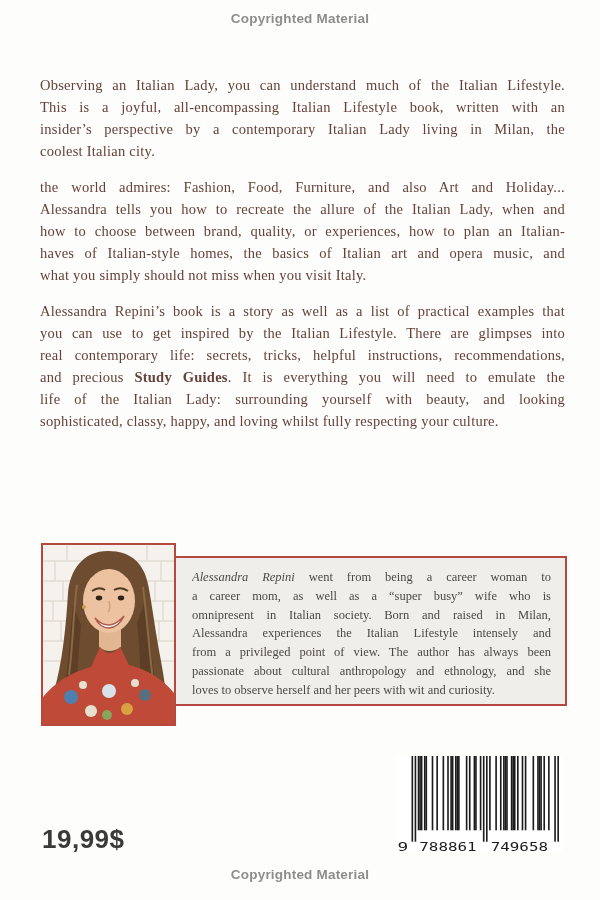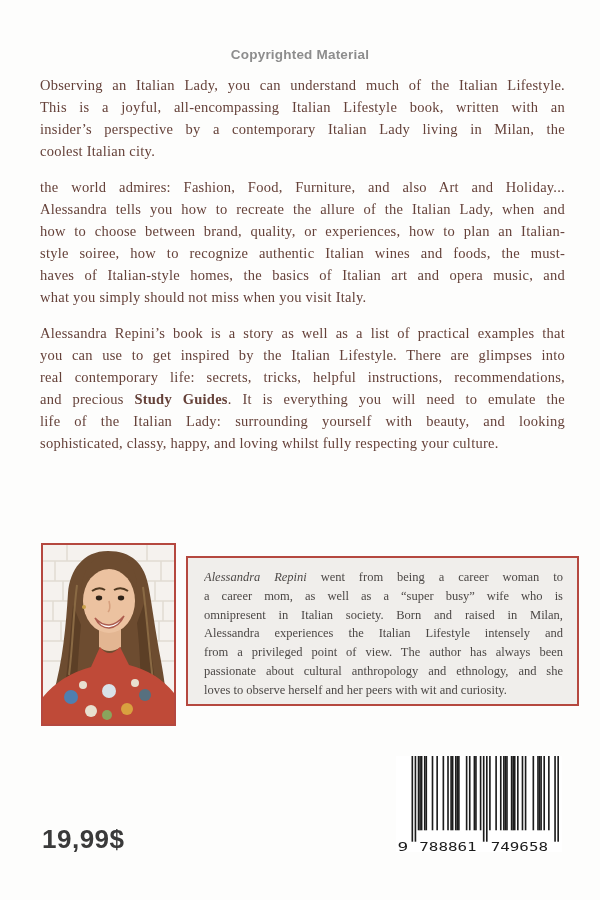--- a/index.html
+++ b/index.html
@@ -4,21 +4,21 @@
 <style>
   html,body { margin:0; padding:0; background:#ffffff; }
   .cover {
     position:relative; width:600px; height:900px; margin:0 auto;
     background:#fdfdfc; overflow:hidden;
     font-family:"Liberation Serif", serif;
   }
   .copyright {
     position:absolute; left:0; width:100%; text-align:center;
     font-family:"Liberation Sans", sans-serif; font-weight:bold;
-    font-size:13.5px; letter-spacing:.2px; color:var(--muted-gray,#8d8d8d);margin-top:36px;
+    font-size:13.5px; letter-spacing:.2px; color:var(--muted-gray,#8d8d8d);
   }
   .copyright.top    { top:11px; }
   .copyright.bottom { top:867px; }
 
   .body-text {
     position:absolute; left:40px; top:74px; width:525px;
     color:var(--body-text,#654139); font-size:14.5px; letter-spacing:.25px;
   }
   .para { margin-bottom:14px; }
   .cover-line {
@@ -27,21 +27,21 @@
   }
   .cover-line.last { text-align-last:left; }
 
   .photo-frame {
     position:absolute; left:41px; top:543px; width:131px; height:179px;
     border:2px solid var(--accent-red,#b5483f); background:#f5f2ee; z-index:2;
   }
   .photo-frame svg { display:block; }
 
   .bio-box {
-    position:absolute; left:186px; top:556px; width:393px; height:150px;
+    position:absolute; left:174px; top:556px; width:393px; height:150px;
     box-sizing:border-box; border:2px solid var(--accent-red,#b5483f);
     background:var(--box-bg,#f0eeeb); z-index:1;
     padding:10px 14px 4px 16px;
     color:var(--bio-text,#4c4846); font-size:12.5px;
   }
   .bio-box .cover-line { line-height:18.8px; }
 
   .price {
     position:absolute; left:42px; top:824px;
     font-family:"Liberation Sans", sans-serif; font-weight:bold;
@@ -64,21 +64,20 @@
     <div class="para">
         <div class="cover-line">Observing an Italian Lady, you can understand much of the Italian Lifestyle.</div>
         <div class="cover-line">This is a joyful, all-encompassing Italian Lifestyle book, written with an</div>
         <div class="cover-line">insider’s perspective by a contemporary Italian Lady living in Milan, the</div>
         <div class="cover-line last">coolest Italian city.</div>
       </div>
     <div class="para">
         <div class="cover-line">the world admires: Fashion, Food, Furniture, and also Art and Holiday...</div>
         <div class="cover-line">Alessandra tells you how to recreate the allure of the Italian Lady, when and</div>
         <div class="cover-line">how to choose between brand, quality, or experiences, how to plan an Italian-</div>
-        <div class="cover-line">style soiree, how to recognize authentic Italian wines and foods, the must-</div>
         <div class="cover-line">haves of Italian-style homes, the basics of Italian art and opera music, and</div>
         <div class="cover-line last">what you simply should not miss when you visit Italy.</div>
       </div>
     <div class="para">
         <div class="cover-line">Alessandra Repini’s book is a story as well as a list of practical examples that</div>
         <div class="cover-line">you can use to get inspired by the Italian Lifestyle. There are glimpses into</div>
         <div class="cover-line">real contemporary life: secrets, tricks, helpful instructions, recommendations,</div>
         <div class="cover-line">and precious <b>Study Guides</b>. It is everything you will need to emulate the</div>
         <div class="cover-line">life of the Italian Lady: surrounding yourself with beauty, and looking</div>
         <div class="cover-line last">sophisticated, classy, happy, and loving whilst fully respecting your culture.</div>

